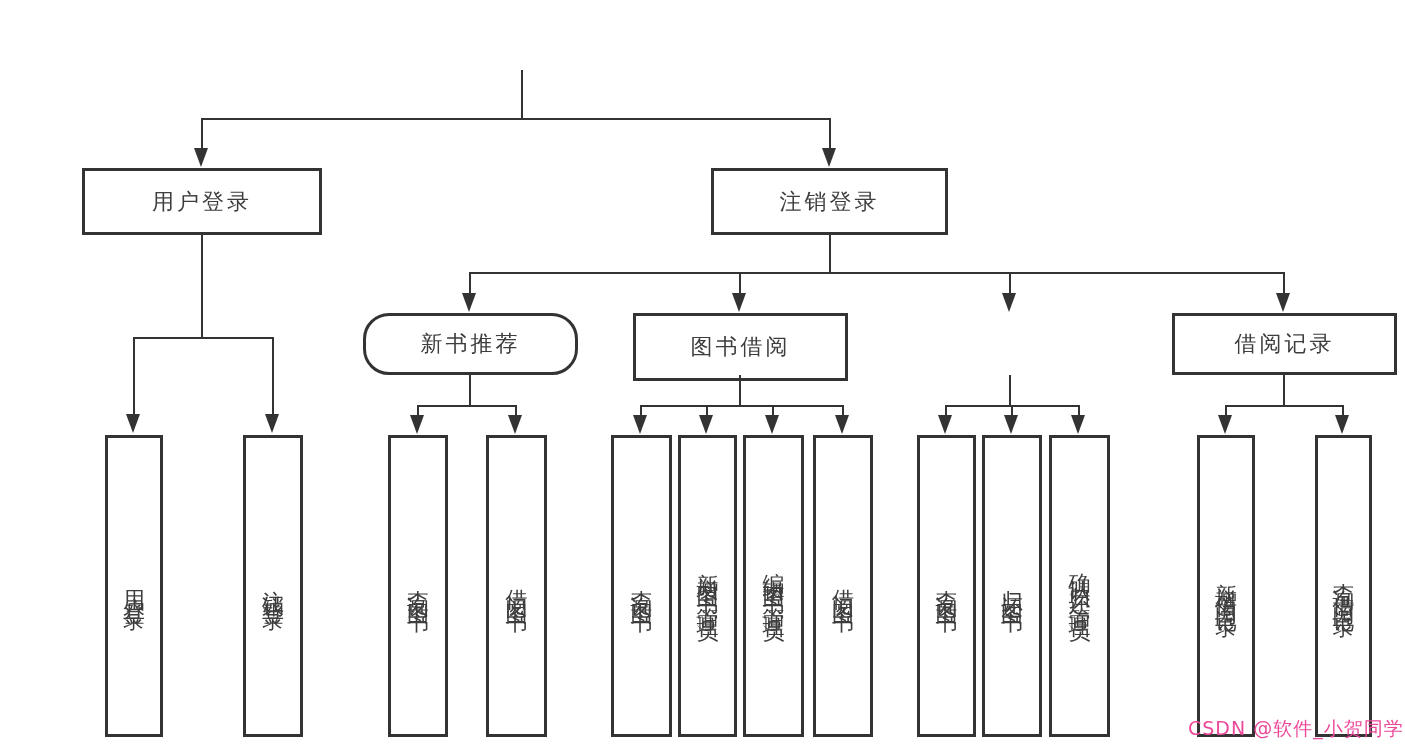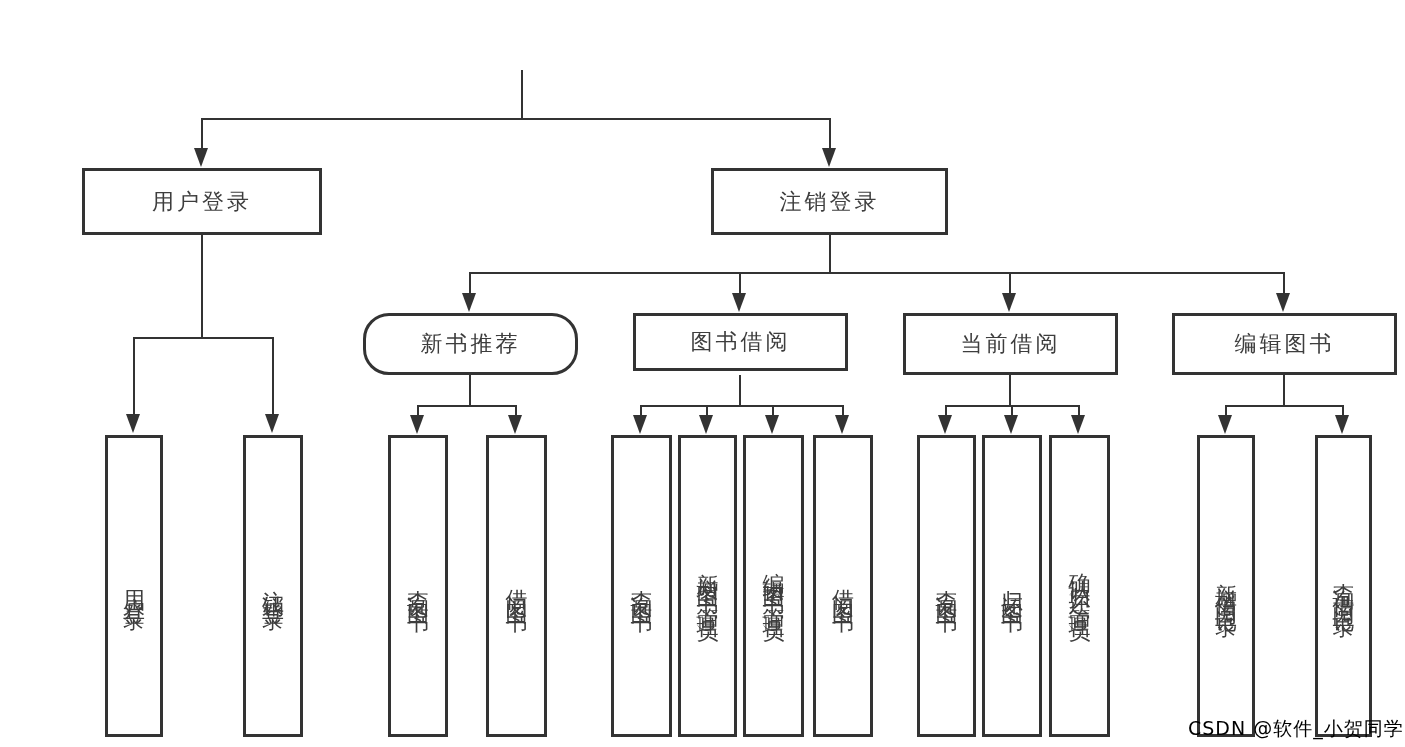--- a/index.html
+++ b/index.html
@@ -51,21 +51,21 @@
     width:0;height:0;
     border-left:7px solid transparent;
     border-right:7px solid transparent;
     border-top:19px solid var(--line);
   }
   .watermark{
     position:absolute;
     left:1188px;
     top:716px;
     font-size:19px;
-    color:#000000;
+    color:#ec4899;
     letter-spacing:1px;
     white-space:nowrap;
   }
 </style>
 </head>
 <body>
 
 <div id="canvas">
 
 
@@ -97,28 +97,25 @@
   <div class="vline" style="left:739px;top:272px;height:22px;"></div>
   <div class="arrowhead" style="left:732px;top:293px;"></div>
   <div class="vline" style="left:1009px;top:272px;height:22px;"></div>
   <div class="arrowhead" style="left:1002px;top:293px;"></div>
   <div class="vline" style="left:1283px;top:272px;height:22px;"></div>
   <div class="arrowhead" style="left:1276px;top:293px;"></div>
 
   <div class="box hbox" style="left:363px;top:313px;width:215px;height:62px;border-radius:26px;">
     <span>新书推荐</span>
   </div>
-  <div class="box hbox" style="left:633px;top:313px;width:215px;height:58px;">
+  <div class="box hbox" style="left:633px;top:313px;width:215px;height:68px;">
     <span>图书借阅</span>
   </div>
-  <div class="box hbox" style="left:903px;top:313px;width:215px;height:62px;">
-    <span>当前借阅</span>
-  </div>
   <div class="box hbox" style="left:1172px;top:313px;width:225px;height:62px;">
-    <span>编辑图书</span>
+    <span>借阅记录</span>
   </div>
 
   <div class="vline" style="left:469px;top:375px;height:30px;"></div>
   <div class="hline" style="left:417px;top:405px;width:100px;"></div>
   <div class="vline" style="left:417px;top:405px;height:11px;"></div>
   <div class="arrowhead" style="left:410px;top:415px;"></div>
   <div class="vline" style="left:515px;top:405px;height:11px;"></div>
   <div class="arrowhead" style="left:508px;top:415px;"></div>
 
   <div class="vline" style="left:739px;top:375px;height:30px;"></div>

